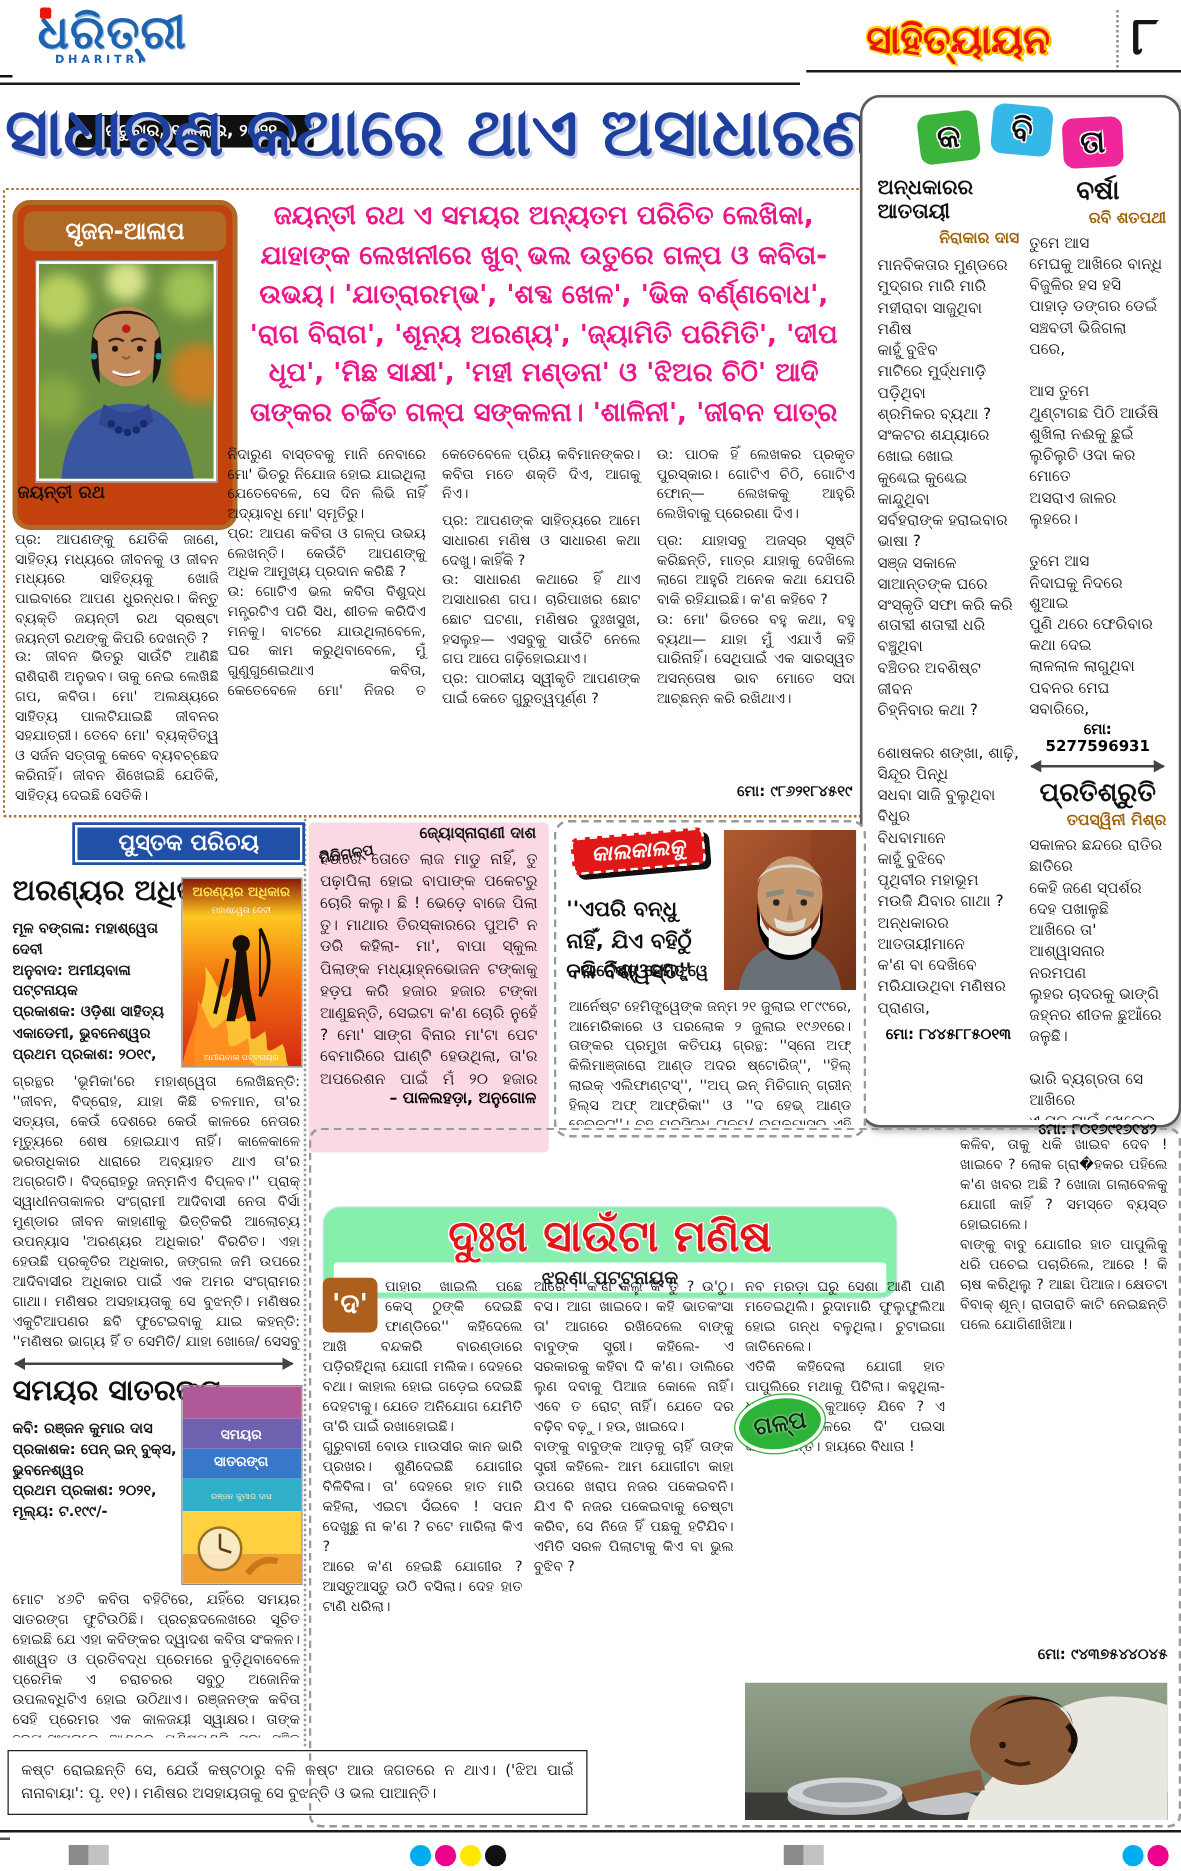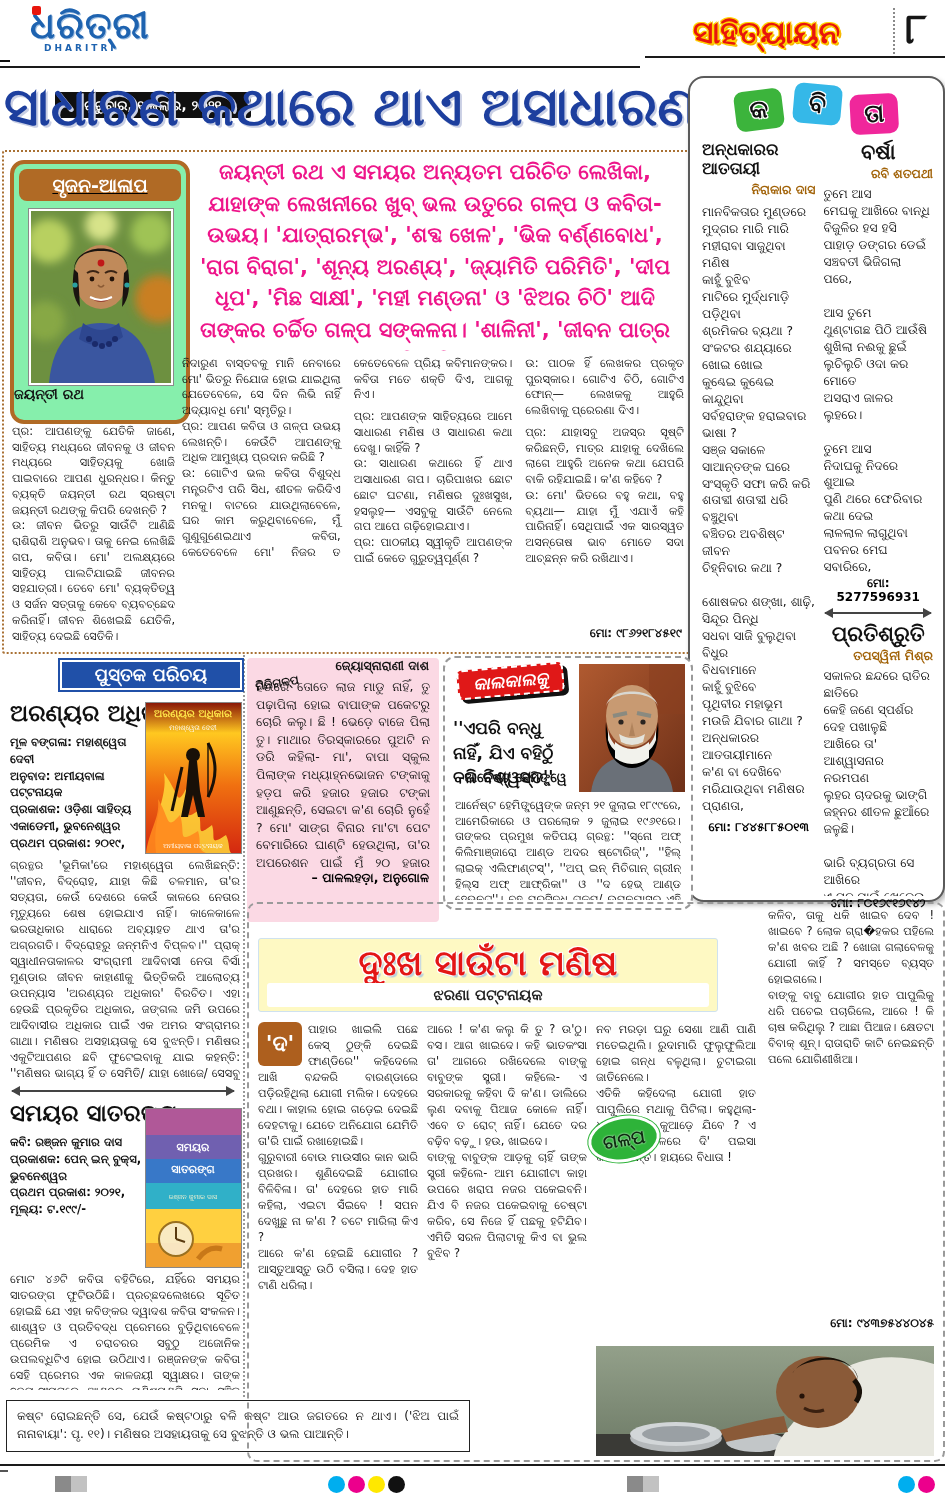--- a/index.html
+++ b/index.html
@@ -19,21 +19,21 @@
   .suptitle{font-size:31px;font-weight:800;color:#e8150c;
     text-shadow:-1px -1px 0 #ffd400,1px -1px 0 #ffd400,-1px 1px 0 #ffd400,1px 1px 0 #ffd400,2px 2px 0 #f3b000;}
   .pagenum{font-size:42px;font-weight:bold;color:#151515;line-height:1;}
   .vdots{border-left:2px dotted #8a8a8a;}
 
   .headline{font-size:53px;font-weight:800;color:#1d3f9e;letter-spacing:0px;white-space:nowrap;
     text-shadow:2px 2px 0 #c9cfe4;}
 
   
   .dotted-frame{border:2px dotted #a97134;border-radius:3px;}
-  .srujan-box{border:4px solid #b06a25;border-radius:14px;background:#86efac;text-decoration:underline;}
+  .srujan-box{border:4px solid #b06a25;border-radius:14px;background:#c2410c;}
   .srujan-title{background:#b06a25;color:#fff;font-size:19px;font-weight:bold;text-align:center;line-height:32px;border-radius:8px;margin:5px;}
   .photo-frame{border:1px solid #8a8a8a;background:#fff;padding:2px;}
   .caption{font-size:14px;font-weight:bold;text-align:left;color:#111;}
   .intro{color:#ee158a;font-size:21px;font-weight:bold;line-height:1.5;text-align:center;}
   .bodytxt{font-size:11.4px;line-height:1.38;color:#111;}
   .cols3{column-count:3;column-gap:13px;}
   .phone{font-size:12px;font-weight:bold;color:#111;text-align:right;}
 
   
   .kabita-box{border:2px solid #5a5a5a;border-radius:16px;background:#fff;box-shadow:2px 3px 5px rgba(0,0,0,.28);}
@@ -72,21 +72,21 @@
   
   .kala-box{border:2px dashed #999;border-radius:12px;background:#fff;}
   .ribbon-wrap{transform:rotate(-5deg);}
   .ribbon{background:#e01818;border:2px dashed #fff;border-radius:6px;color:#fff;font-size:17px;font-weight:800;font-style:italic;
           padding:3px 14px;display:inline-block;box-shadow:4px 4px 0 #111;}
   .kala-quote{font-size:17px;font-weight:800;line-height:1.45;color:#101010;}
   .kala-attr{font-size:13px;font-weight:bold;color:#101010;}
 
   
   .dukha-frame{border:2px dashed #9a9a9a;border-radius:10px;}
-  .dukha-header{background:#fef9c3;border-radius:3px;border:1px solid #cfe2ef;}
+  .dukha-header{background:#86efac;border-radius:14px;border:1px solid #cfe2ef;margin-top:27px;}
   .dukha-title{font-size:35px;font-weight:800;color:#e31616;text-align:center;
     text-shadow:-1px -1px 0 #fff,1px -1px 0 #fff,-1px 1px 0 #fff,2px 2px 1px #b9cfdd;}
   .dukha-byline{background:#fff;font-size:15px;font-weight:bold;text-align:center;color:#222;line-height:24px;border-radius:3px;}
   .dropcap{float:left;width:44px;height:44px;background:#ad5f1e;border-radius:6px;color:#fff;font-size:22px;font-weight:800;
            text-align:center;line-height:44px;margin:0 6px 2px 0;}
   .galpa{background:#2eb339;border:3px solid #fff;outline:1.5px solid #2eb339;border-radius:50%;color:#0d2d10;
          font-size:19px;font-weight:800;text-align:center;line-height:40px;transform:rotate(-9deg);
          text-shadow:0 0 2px #fff;}
   .story-col{font-size:11.4px;line-height:1.4;color:#111;text-align:justify;}
 

